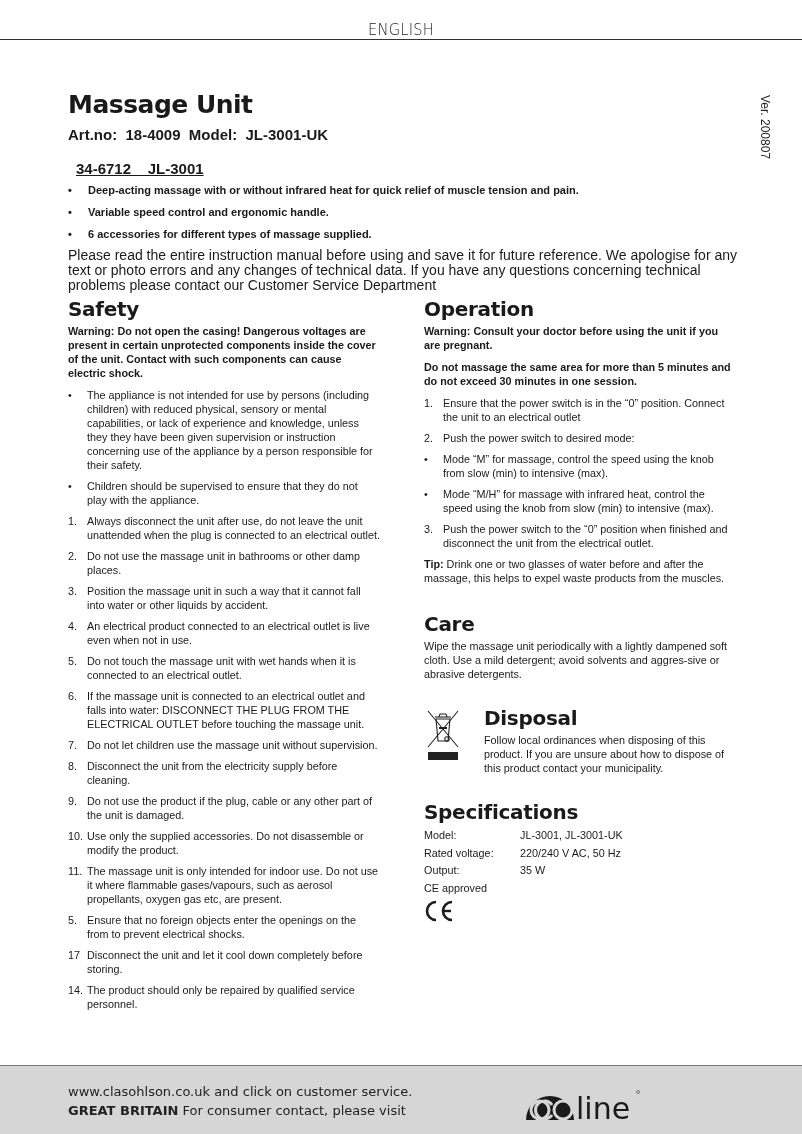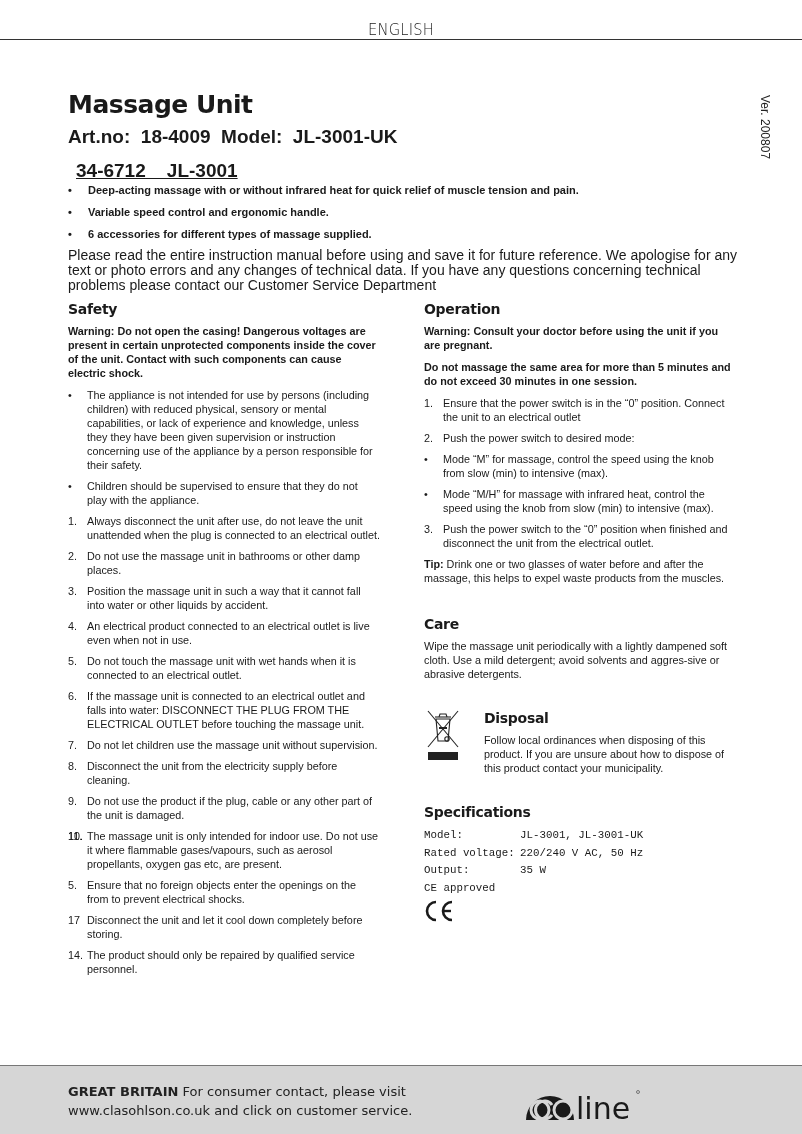--- a/index.html
+++ b/index.html
@@ -5,52 +5,52 @@
   * { box-sizing: border-box; margin: 0; padding: 0; }
   html, body { width: 802px; height: 1134px; background: #fff; overflow: hidden; }
   body { position: relative; font-family: "Liberation Sans", sans-serif; color: #1a1a1a; }
 
   .lang-header { position: absolute; top: 20px; left: 0; width: 802px; text-align: center; font-size: 16px; letter-spacing: 0.2px; color: #222; font-family: "DejaVu Sans", sans-serif; font-weight: 300; transform: scaleX(0.92); }
   .lang-rule { position: absolute; top: 39px; left: 0; width: 802px; height: 1px; background: #333; }
 
   .version { position: absolute; left: 758px; top: 95px; writing-mode: vertical-rl; font-size: 12px; color: #222; }
 
   .title { position: absolute; left: 68px; top: 90px; font-family: "DejaVu Sans", sans-serif; font-weight: bold; font-size: 25px; letter-spacing: -0.5px; color: #1a1a1a; }
-  .artline { position: absolute; left: 68px; font-family: "Liberation Sans", sans-serif; font-weight: bold; font-size: 19px; color: #1a1a1a; white-space: pre; }
+  .artline { position: absolute; left: 68px; font-family: "Liberation Sans", sans-serif; font-weight: bold; font-size: 15px; color: #1a1a1a; white-space: pre; }
   .art1 { top: 126px; }
   .art2 { top: 160px; left: 76px; text-decoration: underline; }
 
   .features { position: absolute; left: 68px; top: 183px; width: 680px; list-style: none; }
   .features li { position: relative; padding-left: 20px; font-weight: bold; font-size: 11px; margin-bottom: 8px; line-height: 14px; }
   .features li .bullet { position: absolute; left: 0; top: 0; }
 
   .intro { position: absolute; left: 68px; top: 248px; width: 680px; font-size: 14px; line-height: 15px; color: #1a1a1a; }
 
   .col { position: absolute; width: 312px; }
   .col-left { left: 68px; top: 296px; }
   .col-right { left: 424px; top: 296px; }
 
-  h2 { font-family: "DejaVu Sans", sans-serif; font-weight: bold; font-size: 14px; letter-spacing: -0.3px; color: #1a1a1a; line-height: 26px; }
+  h2 { font-family: "DejaVu Sans", sans-serif; font-weight: bold; font-size: 20px; letter-spacing: -0.3px; color: #1a1a1a; line-height: 26px; }
   .warn { font-weight: bold; font-size: 10.8px; line-height: 14px; margin-top: 2px; }
   .warn p { margin-bottom: 8px; }
 
   .items { list-style: none; margin-top: 4px; }
   .items li { position: relative; padding-left: 19px; font-size: 10.8px; line-height: 14px; margin-bottom: 7px; }
   .items li .marker { position: absolute; left: 0; top: 0; }
 
   .tip { font-size: 10.8px; line-height: 14px; margin-top: 2px; }
   .tip b { font-weight: bold; margin-top: 8px; }
 
   .section { margin-top: 22px; }
   .body-text { font-size: 10.8px; line-height: 14px; margin-top: 2px; }
 
   .disposal { position: relative; margin-top: 24px; padding-left: 60px; }
   .weee { position: absolute; left: 2px; top: 4px; width: 34px; height: 52px; }
 
-  .spec-table { margin-top: 2px; font-size: 10.8px; font-family: Liberation Mono, monospace; }
+  .spec-table { margin-top: 2px; font-size: 10.8px; }
   .spec-row { display: flex; line-height: 17.5px; }
   .spec-label { width: 96px; }
   .ce-mark { margin-top: 2px; height: 24px; }
 
   .footer-rule { position: absolute; top: 1065px; left: 0; width: 802px; height: 1px; background: #777; }
   .footer { position: absolute; top: 1066px; left: 0; width: 802px; height: 68px; background: #d6d6d6; }
   .footer-text { position: absolute; left: 68px; top: 16px; font-family: "DejaVu Sans", sans-serif; font-size: 13px; line-height: 19px; color: #222; }
   .footer-text b { font-weight: bold; }
   .logo { position: absolute; left: 522px; top: 10px; width: 124px; height: 48px; }
 </style>
@@ -83,21 +83,21 @@
     <li><span class="marker">•</span><span>Children should be supervised to ensure that they do not play with the appliance.</span></li>
     <li><span class="marker">1.</span><span>Always disconnect the unit after use, do not leave the unit unattended when the plug is connected to an electrical outlet.</span></li>
     <li><span class="marker">2.</span><span>Do not use the massage unit in bathrooms or other damp places.</span></li>
     <li><span class="marker">3.</span><span>Position the massage unit in such a way that it cannot fall into water or other liquids by accident.</span></li>
     <li><span class="marker">4.</span><span>An electrical product connected to an electrical outlet is live even when not in use.</span></li>
     <li><span class="marker">5.</span><span>Do not touch the massage unit with wet hands when it is connected to an electrical outlet.</span></li>
     <li><span class="marker">6.</span><span>If the massage unit is connected to an electrical outlet and falls into water: DISCONNECT THE PLUG FROM THE ELECTRICAL OUTLET before touching the massage unit.</span></li>
     <li><span class="marker">7.</span><span>Do not let children use the massage unit without supervision.</span></li>
     <li><span class="marker">8.</span><span>Disconnect the unit from the electricity supply before cleaning.</span></li>
     <li><span class="marker">9.</span><span>Do not use the product if the plug, cable or any other part of the unit is damaged.</span></li>
-    <li><span class="marker">10.</span></li>
+    <li><span class="marker">10.</span><span>Use only the supplied accessories. Do not disassemble or modify the product.</span></li>
     <li><span class="marker">11.</span><span>The massage unit is only intended for indoor use. Do not use it where flammable gases/vapours, such as aerosol propellants, oxygen gas etc, are present.</span></li>
     <li><span class="marker">5.</span><span>Ensure that no foreign objects enter the openings on the from to prevent electrical shocks.</span></li>
     <li><span class="marker">17</span><span>Disconnect the unit and let it cool down completely before storing.</span></li>
     <li><span class="marker">14.</span><span>The product should only be repaired by qualified service personnel.</span></li>
   </ul>
 </div>
 
 <div class="col col-right">
   <div>
     <h2>Operation</h2>
@@ -160,22 +160,22 @@
       <path d="M12 3 A9 9 0 1 0 12 21" fill="none" stroke="#1a1a1a" stroke-width="2.6"></path>
       <path d="M28 3 A9 9 0 1 0 28 21" fill="none" stroke="#1a1a1a" stroke-width="2.6"></path>
       <line x1="19.5" y1="12" x2="27" y2="12" stroke="#1a1a1a" stroke-width="2.4"></line>
     </svg>
   </div>
 </div>
 
 <div class="footer-rule"></div>
 <div class="footer">
   <div class="footer-text">
+    <div>www.clasohlson.co.uk and click on customer service.</div>
     <div><b>GREAT BRITAIN</b><span> For consumer contact, please visit</span></div>
-    <div>www.clasohlson.co.uk and click on customer service.</div>
   </div>
   <svg class="logo" viewBox="0 0 124 48">
     <path d="M4 44 A24 24 0 0 1 52 44 Z" fill="#1a1a1a"></path>
     <circle cx="18" cy="34" r="9" fill="none" stroke="#d6d6d6" stroke-width="3"></circle>
     <path d="M30 29 A9 9 0 1 0 30 39" fill="none" stroke="#d6d6d6" stroke-width="3"></path>
     <circle cx="41" cy="34" r="9" fill="none" stroke="#d6d6d6" stroke-width="3"></circle>
     <text x="54" y="43" font-family="DejaVu Sans, sans-serif" font-size="30" fill="#1a1a1a">line</text>
     <circle cx="116" cy="16" r="1.5" fill="none" stroke="#1a1a1a" stroke-width="0.5"></circle>
   </svg>
 </div>

